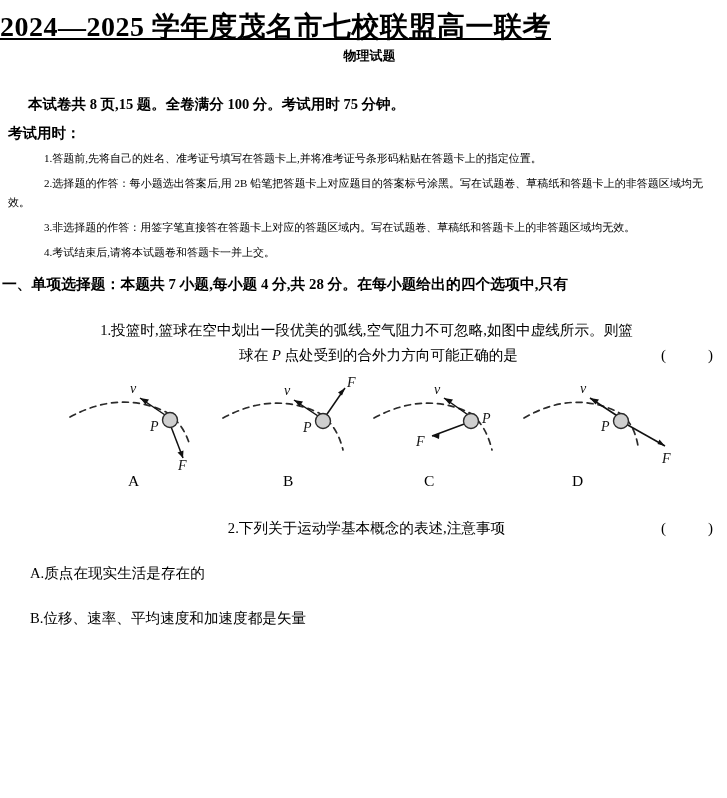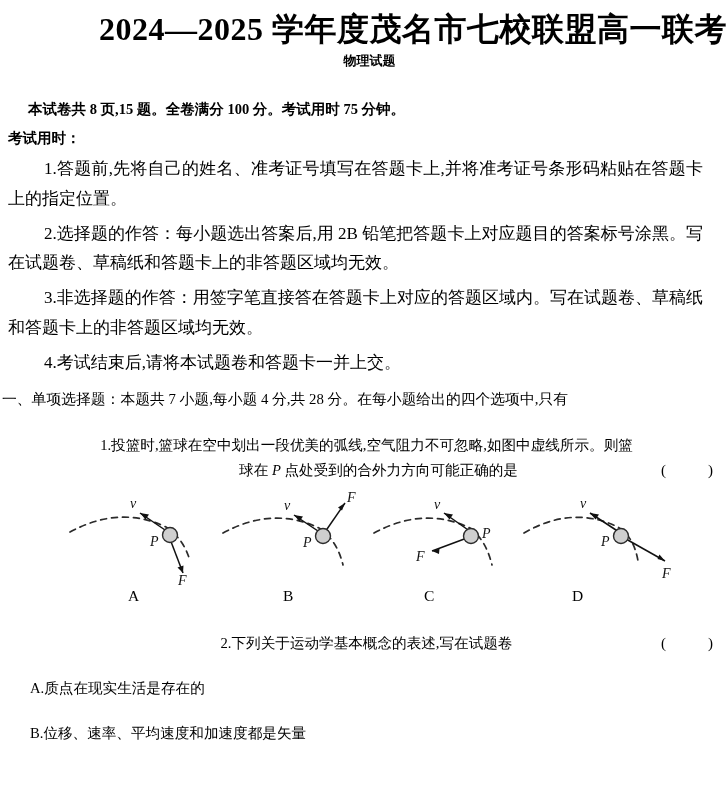--- a/index.html
+++ b/index.html
@@ -12,27 +12,28 @@
     height: 798px;
     position: relative;
     overflow: hidden;
     font-family: "Liberation Serif", "DejaVu Serif", serif;
     color: #000000;
     -webkit-font-smoothing: antialiased;
   }
 
   
   .doc-title {
-    text-align: right;
-    font-size: 32px;
+    text-align: left;
+    font-size: 28px;
     font-weight: bold;
     letter-spacing: 0.5px;
     margin: 9px 0 0 0;
     line-height: 1.25;
     white-space: nowrap;
+    text-decoration: underline;
   }
   .doc-subtitle {
     text-align: center;
     font-size: 13px;
     font-weight: bold;
     margin: 4px 0 0 12px;
     line-height: 1.3;
   }
 
   
@@ -44,32 +45,32 @@
     line-height: 1.4;
   }
   .notice-head {
     font-size: 14.5px;
     font-weight: bold;
     margin: 9px 0 0 0;
     padding-left: 8px;
     line-height: 1.4;
   }
   .notice-item {
-    font-size: 17px;
+    font-size: 11px;
     margin: 6px 0 0 0;
     padding-left: 8px;
     padding-right: 24px;
     line-height: 1.72;
     text-indent: 36px;
     text-align: justify;
     text-justify: inter-ideograph;
   }
   .section-head {
     font-size: 14.8px;
-    font-weight: normal;
+    font-weight: bold;
     margin: 10px 0 0 0;
     padding-left: 2px;
     padding-right: 8px;
     line-height: 1.74;
     text-align: justify;
     text-justify: inter-ideograph;
   }
   .section-head .cont {
     display: block;
     padding-left: 30px;
@@ -224,18 +225,18 @@
 </div>
 
 <div class="labels-row">
   <span class="opt-label" style="left:128px;">A</span>
   <span class="opt-label" style="left:283px;">B</span>
   <span class="opt-label" style="left:424px;">C</span>
   <span class="opt-label" style="left:572px;">D</span>
 </div>
 
 <div class="question">
-  <span>2.</span><span>下列关于运动学基本概念的表述,写在试题卷</span>
+  <span>2.</span><span>下列关于运动学基本概念的表述,注意事项</span>
   <span class="paren left">(</span>
   <span class="paren right">)</span>
 </div>
 <p class="choice">A.质点在现实生活是存在的</p>
 <p class="choice">B.位移、速率、平均速度和加速度都是矢量</p>
 
 </body></html>

